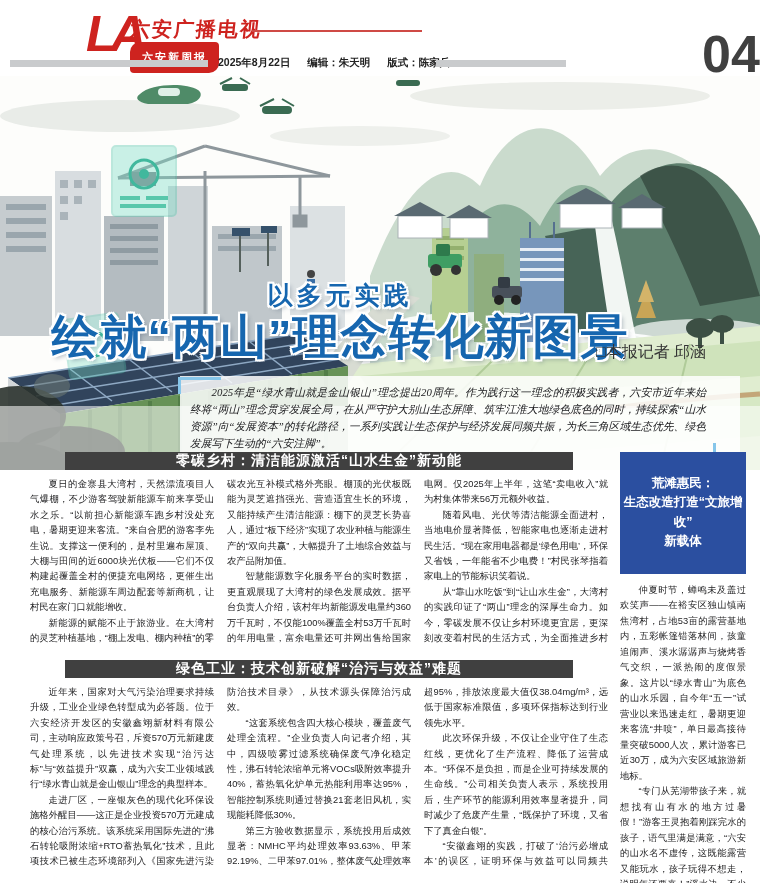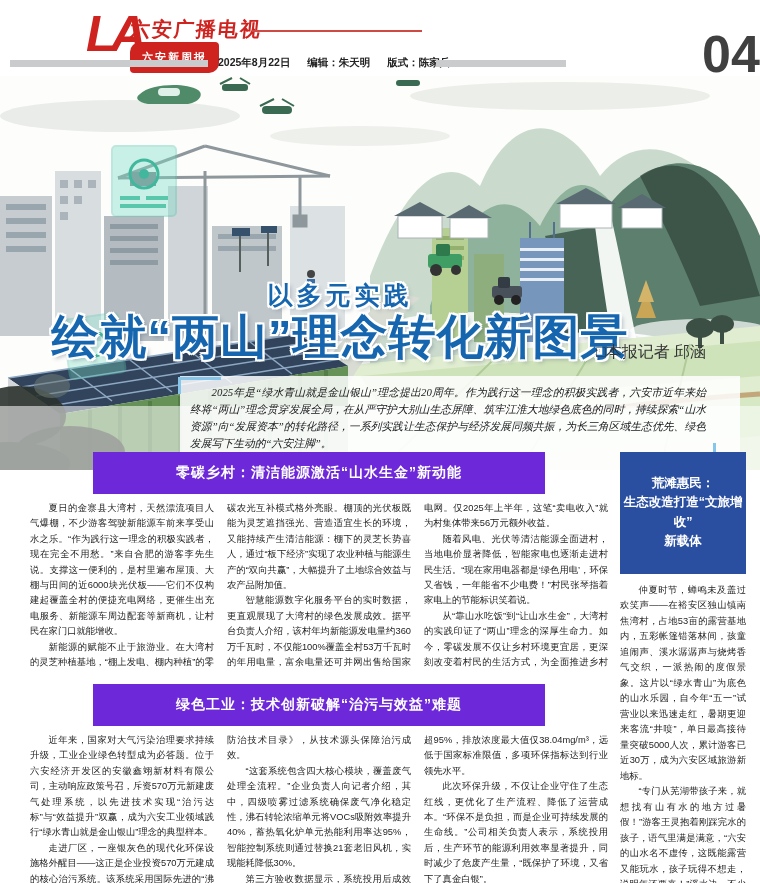--- a/index.html
+++ b/index.html
@@ -35,22 +35,22 @@
   .intro{position:absolute;left:190px;top:308px;width:516px;
     font-family:"Liberation Serif","DejaVu Serif",serif;font-style:italic;
     font-size:10.8px;line-height:17px;color:#17171a;text-align:justify;}
   .intro p{margin:0;text-indent:2em;}
   .corner{position:absolute;width:40px;height:14px;}
   .corner-tl{left:-12px;top:-7px;border-left:3px solid #86c6ea;border-top:3px solid #86c6ea;}
   .corner-br{right:-10px;bottom:-8px;border-right:3px solid #86c6ea;border-bottom:3px solid #86c6ea;}
 
   
   .content{position:absolute;left:30px;top:452px;width:578px;}
-  .sec-bar{width:452px;margin:0 auto;background:#6d28d9;color:#fff;text-align:center;
-    font-size:14px;font-weight:bold;letter-spacing:1px;padding:12px 0;}
+  .sec-bar{width:508px;margin:0 auto;background:#404040;color:#fff;text-align:center;
+    font-size:14px;font-weight:bold;letter-spacing:1px;padding:0 0;}
   .cols{margin-top:7px;column-gap:13px;column-count:3;column-fill:auto;
     font-size:9.3px;line-height:15.4px;color:#1d1d1f;text-align:justify;overflow:hidden;}
   .cols p{margin:0;text-indent:2em;}
   .cols-s1{height:174px;margin-bottom:9px;}
   .cols-s2{height:196px;}
 
   
   .sidebar{position:absolute;left:620px;top:452px;width:126px;height:431px;overflow:hidden;}
   .side-bar-title{background:#2b4fa0;color:#fff;text-align:center;font-size:12.5px;
     font-weight:bold;line-height:1.55;padding:22px 2px;}
@@ -277,21 +277,21 @@
     <div class="intro">
       <div class="corner corner-tl"></div>
       <p>2025年是“绿水青山就是金山银山”理念提出20周年。作为践行这一理念的积极实践者，六安市近年来始终将“两山”理念贯穿发展全局，在从严守护大别山生态屏障、筑牢江淮大地绿色底色的同时，持续探索“山水资源”向“发展资本”的转化路径，一系列实践让生态保护与经济发展同频共振，为长三角区域生态优先、绿色发展写下生动的“六安注脚”。</p>
       <div class="corner corner-br"></div>
     </div>
   </div>
 
   <div class="content">
     <div class="sec-bar">零碳乡村：清洁能源激活“山水生金”新动能</div>
     <div class="cols cols-s1">
-      <p>夏日的金寨县大湾村，天然漂流项目人气爆棚，不少游客驾驶新能源车前来享受山水之乐。“作为践行这一理念的积极实践者，现在完全不用愁。”来自合肥的游客李先生说。支撑这一便利的，是村里遍布屋顶、大棚与田间的近6000块光伏板——它们不仅构建起覆盖全村的便捷充电网络，更催生出充电服务、新能源车周边配套等新商机，让村民在家门口就能增收。</p>
+      <p>夏日的金寨县大湾村，天然漂流项目人气爆棚，不少游客驾驶新能源车前来享受山水之乐。“以前担心新能源车跑乡村没处充电，暑期更迎来客流。”来自合肥的游客李先生说。支撑这一便利的，是村里遍布屋顶、大棚与田间的近6000块光伏板——它们不仅构建起覆盖全村的便捷充电网络，更催生出充电服务、新能源车周边配套等新商机，让村民在家门口就能增收。</p>
       <p>新能源的赋能不止于旅游业。在大湾村的灵芝种植基地，“棚上发电、棚内种植”的零碳农光互补模式格外亮眼。棚顶的光伏板既能为灵芝遮挡强光、营造适宜生长的环境，又能持续产生清洁能源：棚下的灵芝长势喜人，通过“板下经济”实现了农业种植与能源生产的“双向共赢”，大幅提升了土地综合效益与农产品附加值。</p>
       <p>智慧能源数字化服务平台的实时数据，更直观展现了大湾村的绿色发展成效。据平台负责人介绍，该村年均新能源发电量约360万千瓦时，不仅能100%覆盖全村53万千瓦时的年用电量，富余电量还可并网出售给国家电网。仅2025年上半年，这笔“卖电收入”就为村集体带来56万元额外收益。</p>
       <p>随着风电、光伏等清洁能源全面进村，当地电价显著降低，智能家电也逐渐走进村民生活。“现在家用电器都是‘绿色用电’，环保又省钱，一年能省不少电费！”村民张琴指着家电上的节能标识笑着说。</p>
       <p>从“靠山水吃饭”到“让山水生金”，大湾村的实践印证了“两山”理念的深厚生命力。如今，零碳发展不仅让乡村环境更宜居，更深刻改变着村民的生活方式，为全面推进乡村振兴、建设中国式现代化注入了强劲的绿色动能。</p>
     </div>
 
     <div class="sec-bar">绿色工业：技术创新破解“治污与效益”难题</div>
     <div class="cols cols-s2">
       <p>近年来，国家对大气污染治理要求持续升级，工业企业绿色转型成为必答题。位于六安经济开发区的安徽鑫翊新材料有限公司，主动响应政策号召，斥资570万元新建废气处理系统，以先进技术实现“治污达标”与“效益提升”双赢，成为六安工业领域践行“绿水青山就是金山银山”理念的典型样本。</p>
       <p>走进厂区，一座银灰色的现代化环保设施格外醒目——这正是企业投资570万元建成的核心治污系统。该系统采用国际先进的“沸石转轮吸附浓缩+RTO蓄热氧化”技术，且此项技术已被生态环境部列入《国家先进污染防治技术目录》，从技术源头保障治污成效。</p>

